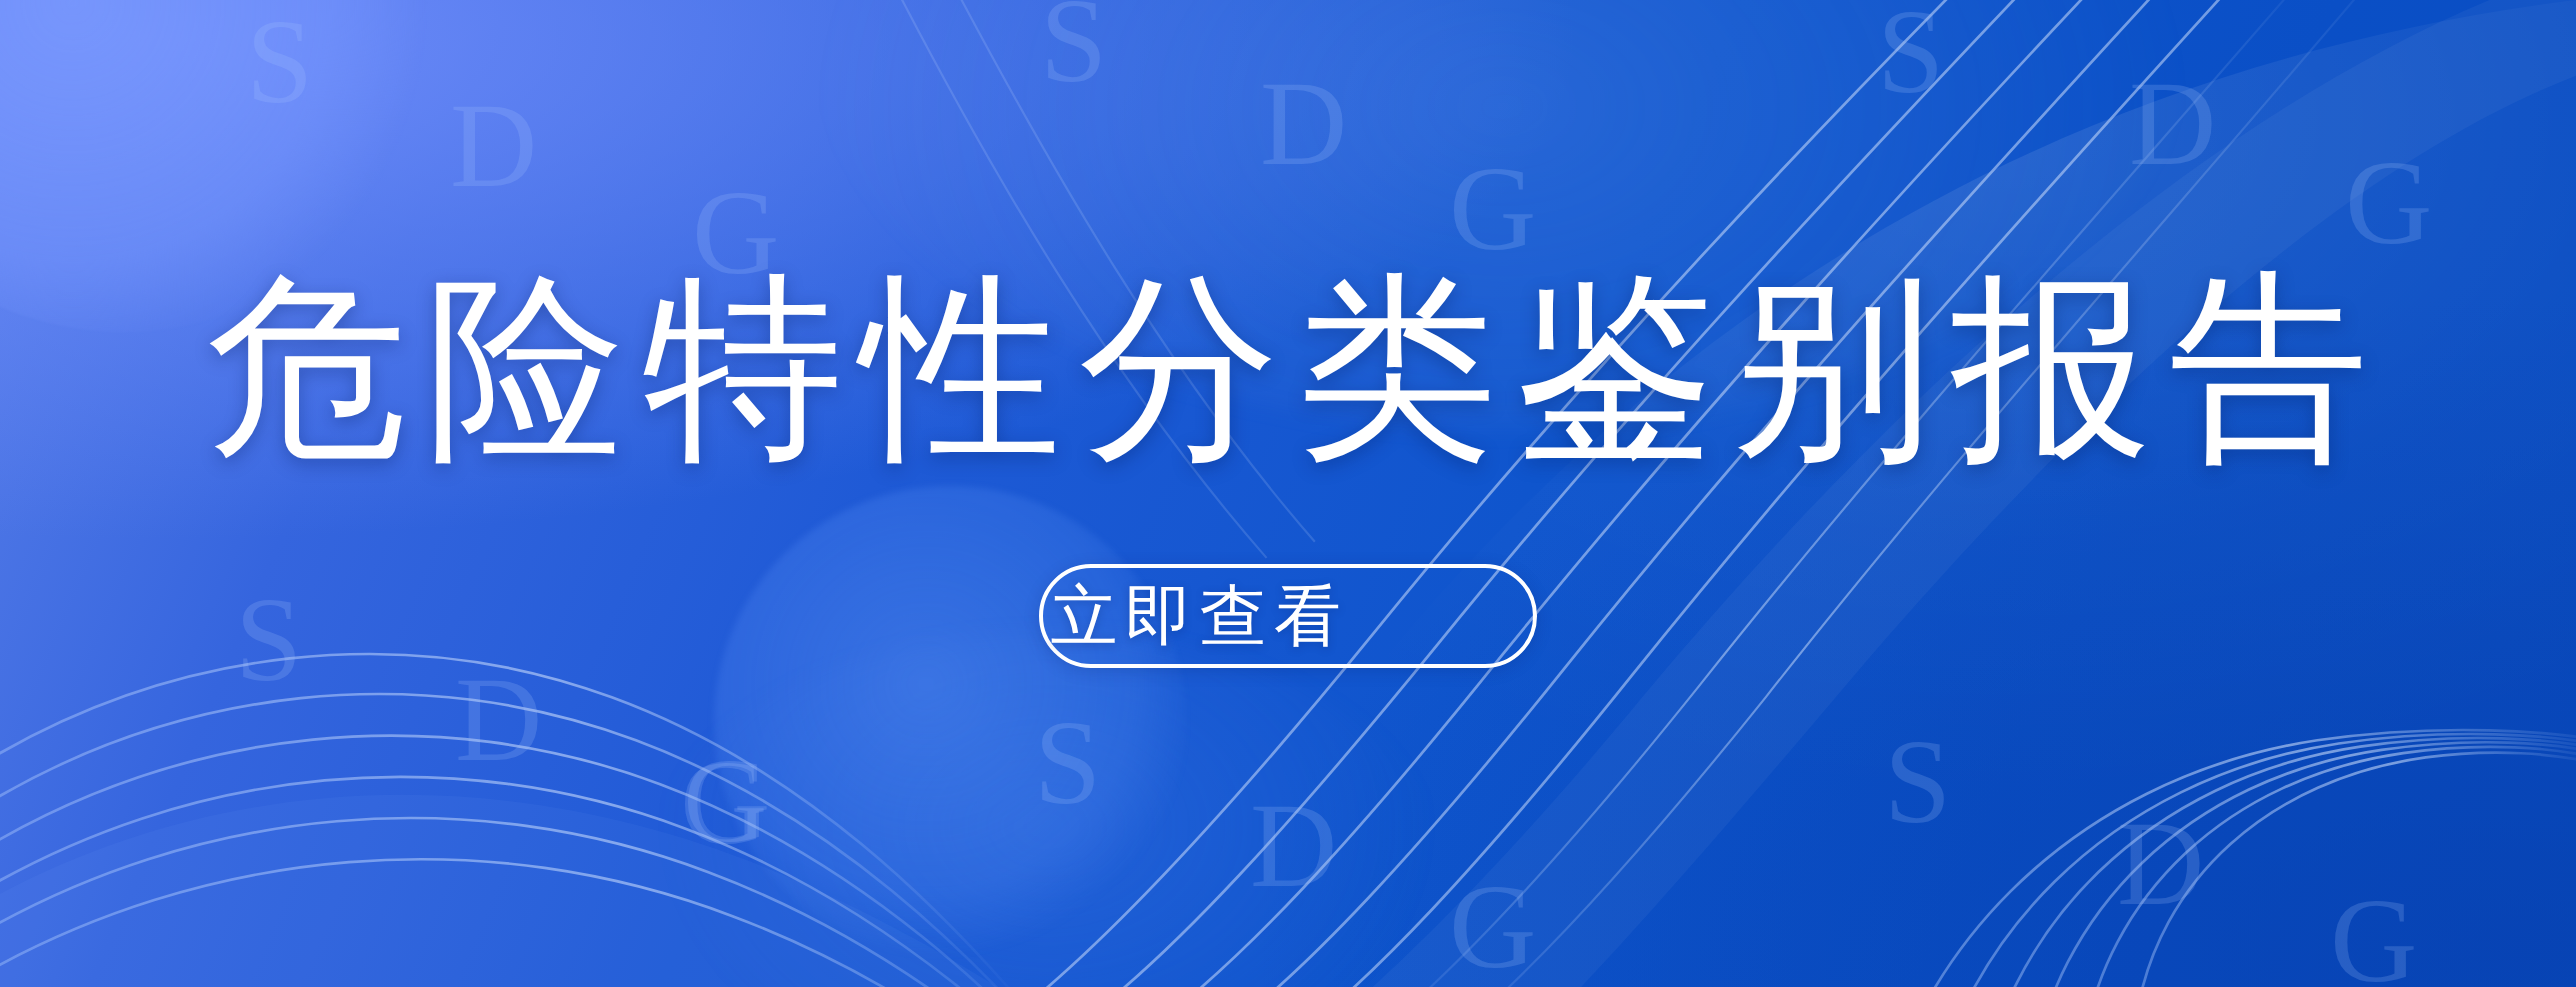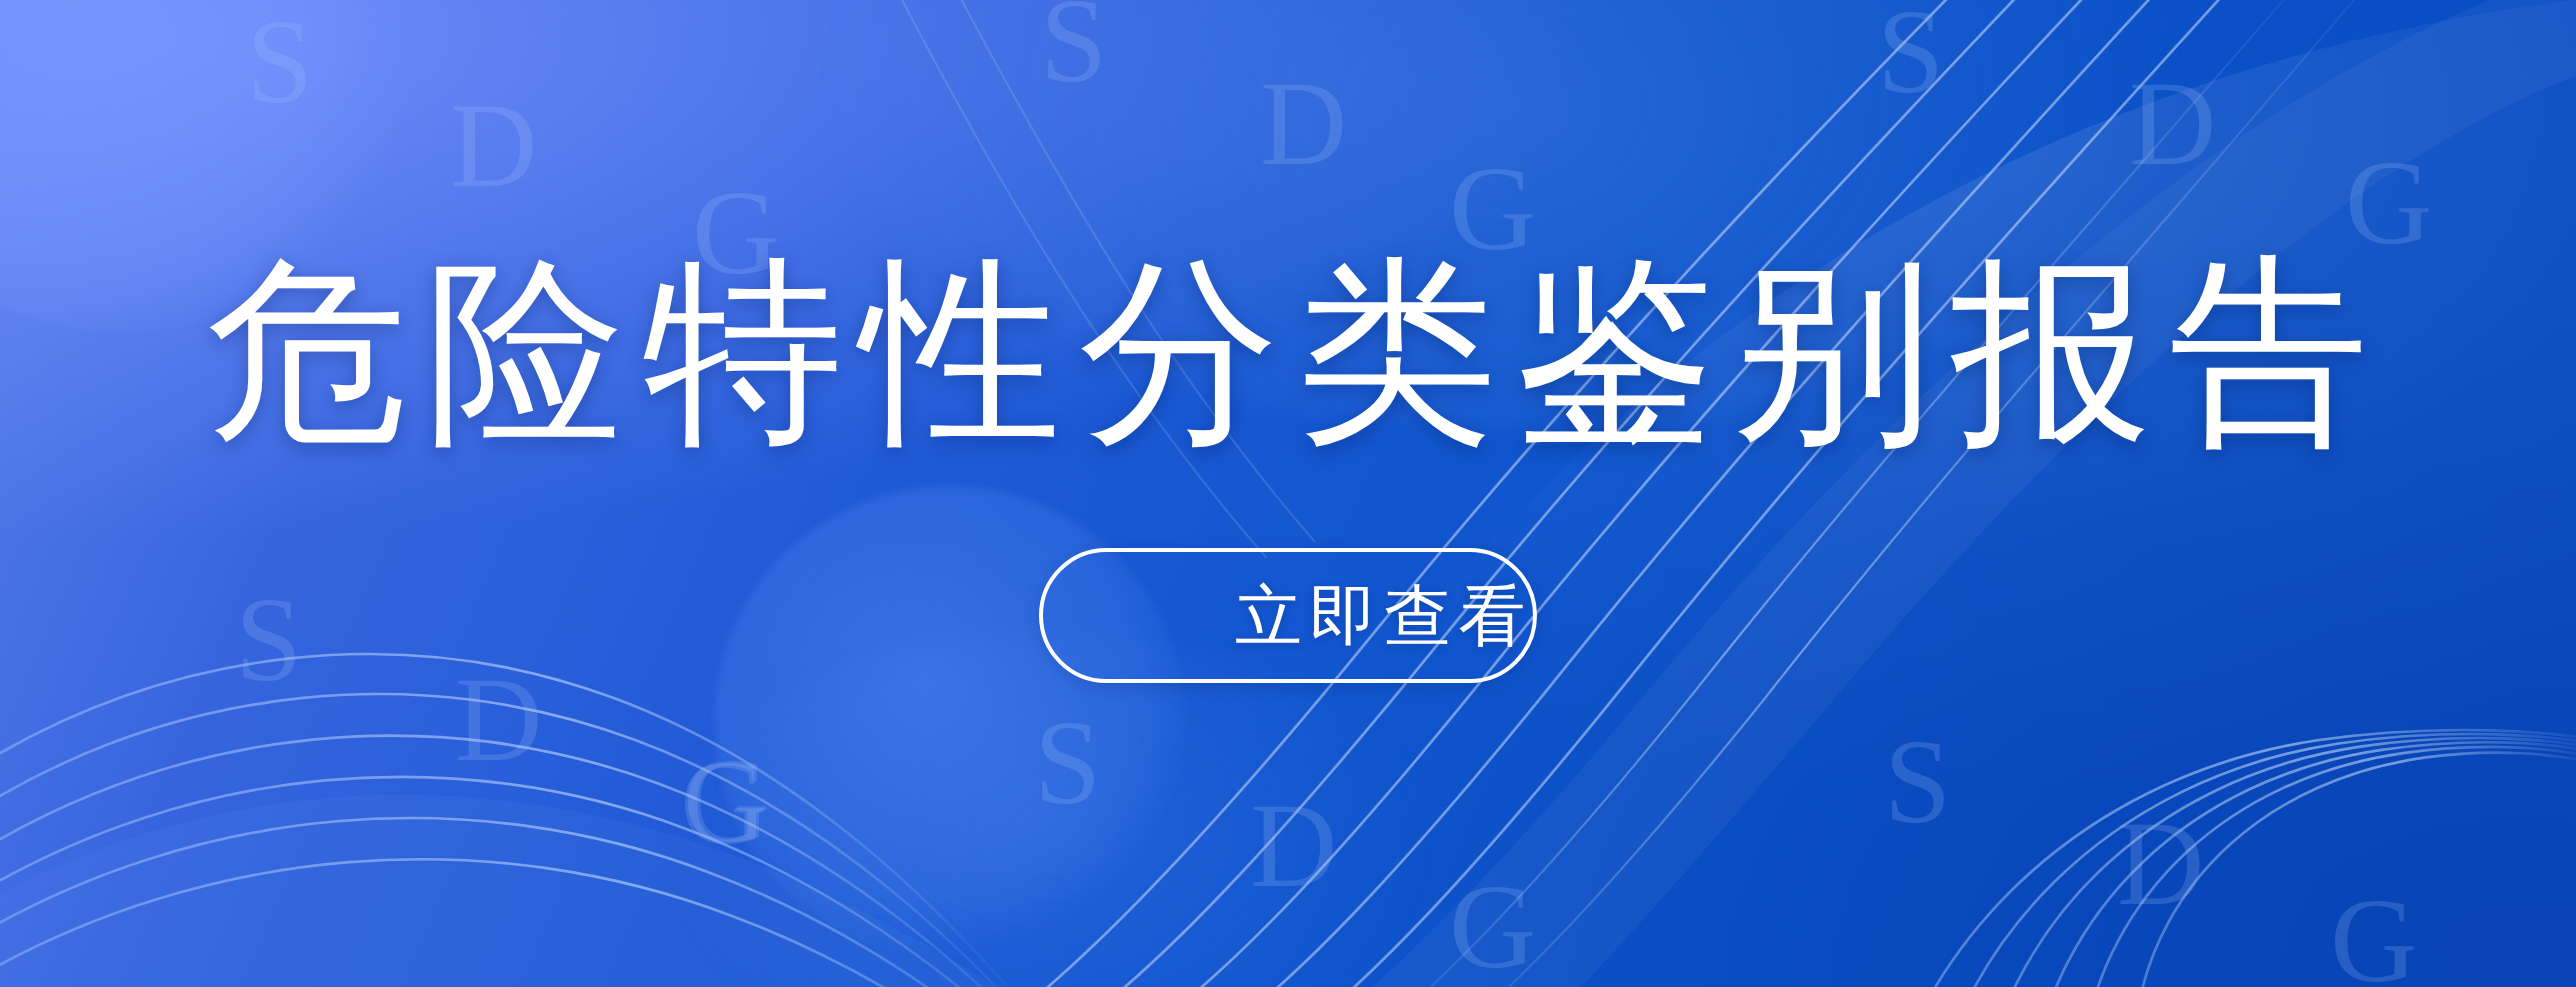--- a/index.html
+++ b/index.html
@@ -72,25 +72,25 @@
     letter-spacing:18px;
     text-indent:18px;
     color:#ffffff;
     line-height:1;
     white-space:nowrap;
     text-shadow:0 5.4px 18px rgba(0,26,90,0.34);
     margin-top:-52px;
   }
   .cta {
     margin-top:96px;
-    width:498px; height:135px;
+    width:498px; height:104px;
     border:4.8px solid #ffffff;
     border-radius:68px;
     background:transparent;
-    display:flex; align-items:center; justify-content:flex-end;
+    display:flex; align-items:center; justify-content:flex-start;
     cursor:pointer;
     box-shadow:0 3.2px 16px rgba(0,30,100,0.18);
   }
   .cta-label {
     font-family:"Liberation Sans","DejaVu Sans",sans-serif;
     font-size:67px;
     font-weight:400;
     letter-spacing:7.5px;
     text-indent:7.5px;
     color:#ffffff;

